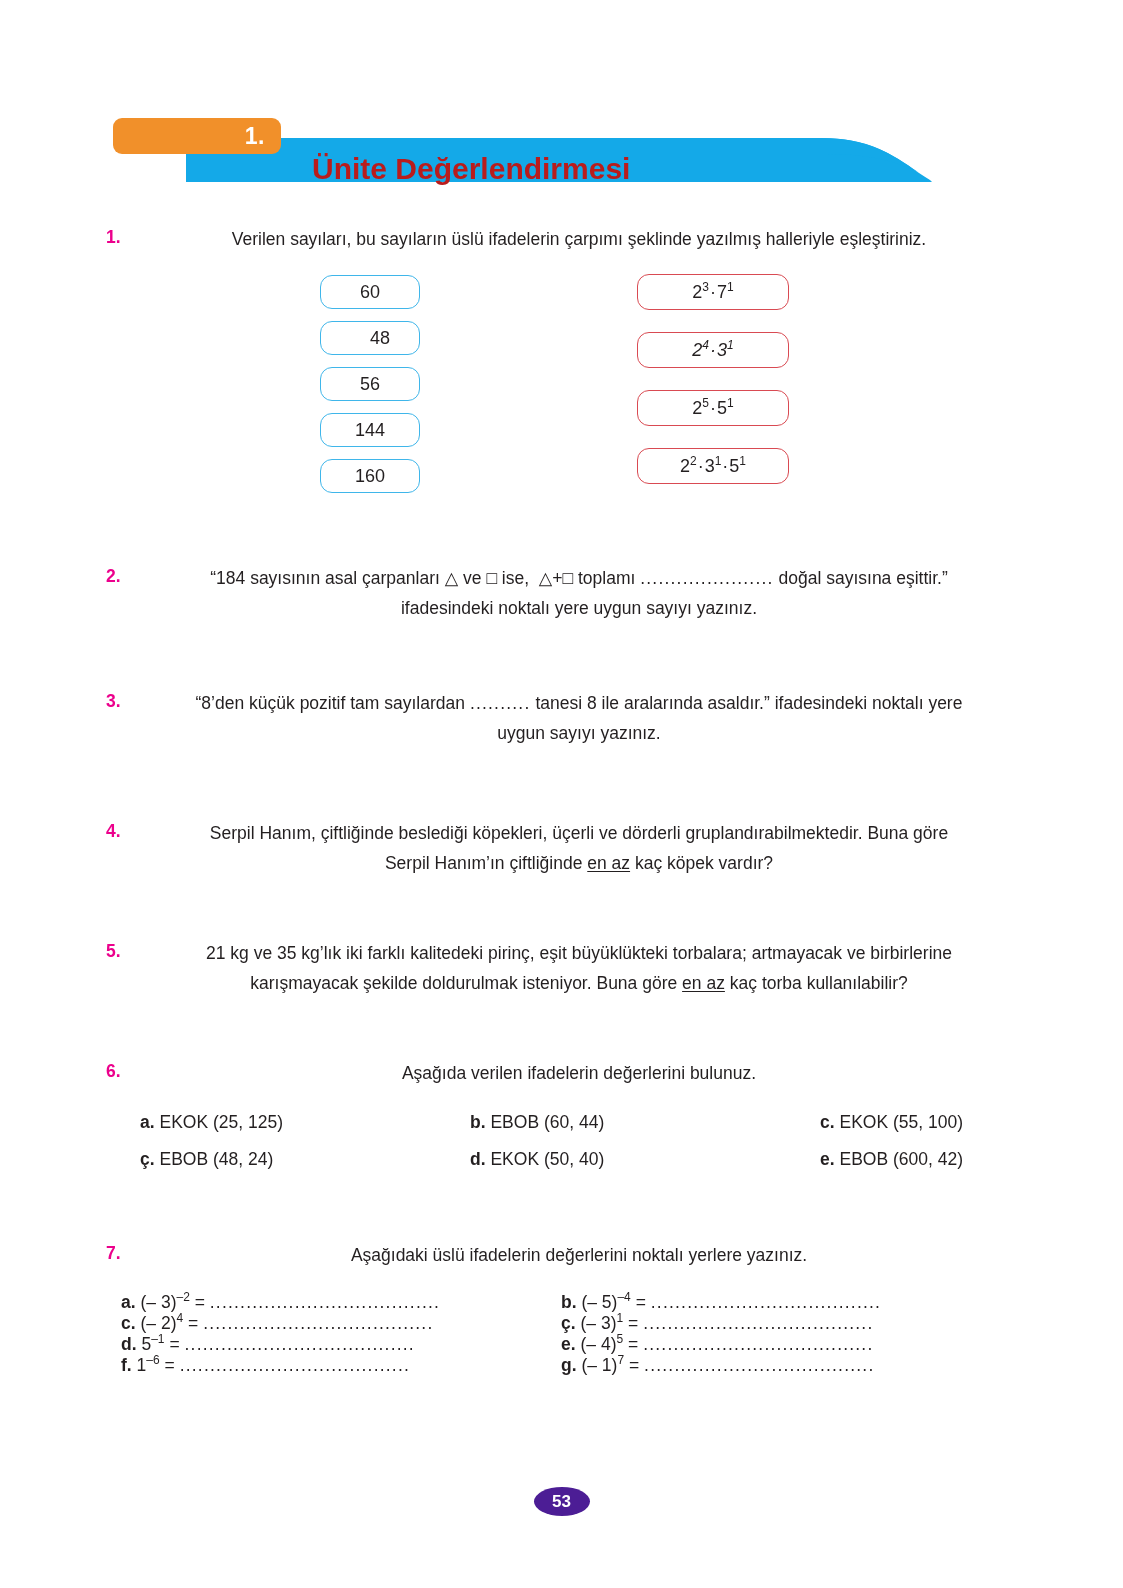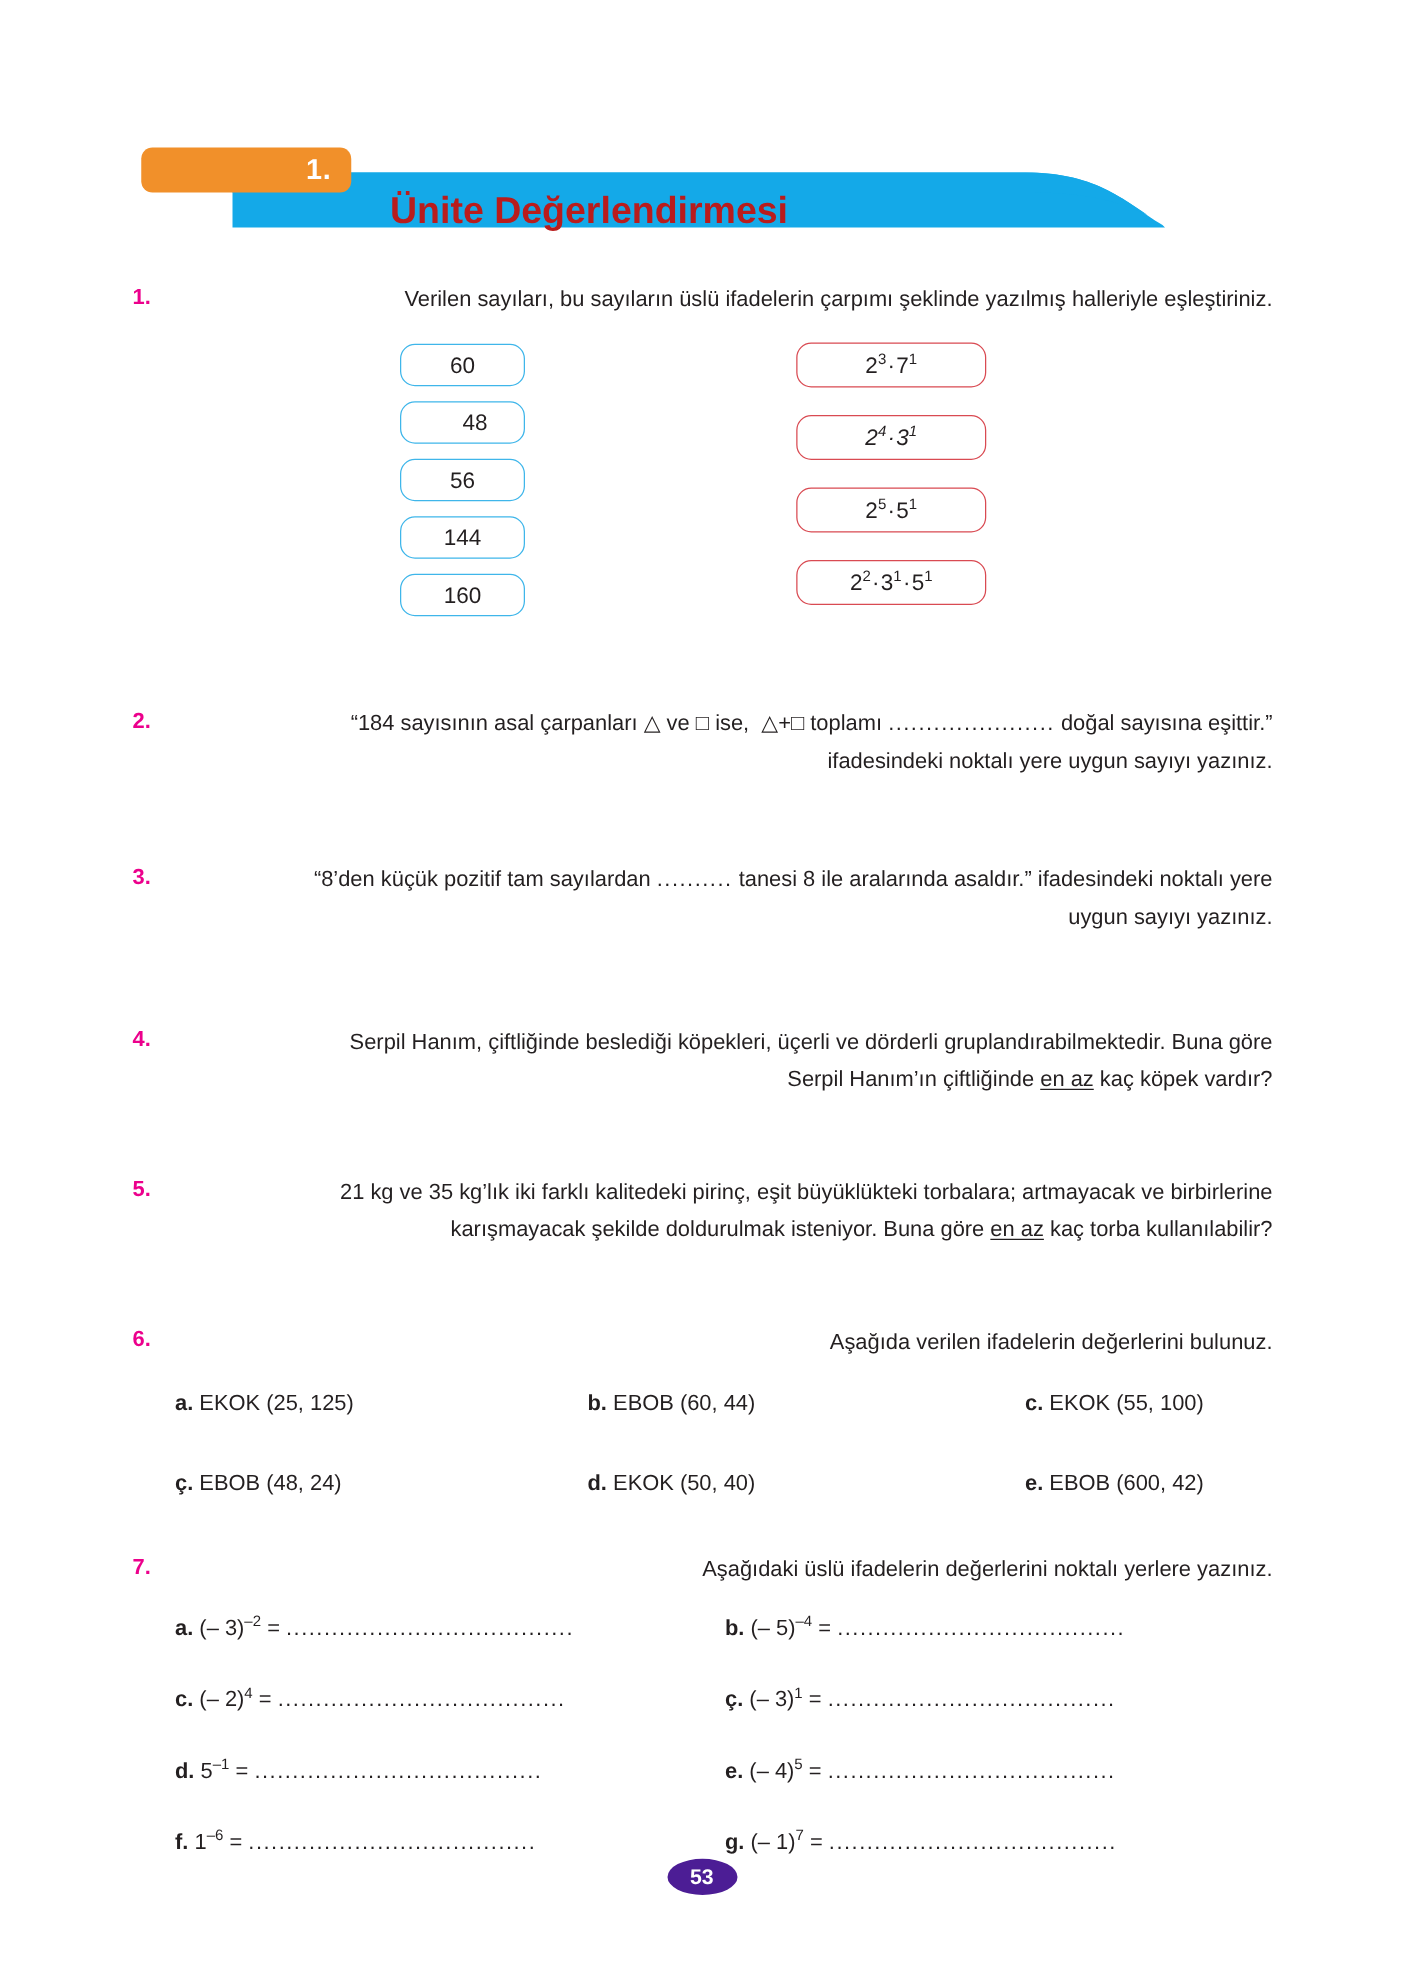--- a/index.html
+++ b/index.html
@@ -64,21 +64,21 @@
     font-size: 17.5px;
     line-height: 26px;
   }
   .q-body {
     margin-left: 34px;
     font-size: 17.5px;
     line-height: 30px;
     text-align: justify;
     text-justify: inter-word;
   }
-  .q-body.nojust { text-align: right; }
+  .q-body.nojust { text-align: center; }
   u.thin { text-decoration: underline; text-underline-offset: 2px; }
 
   
   .match-area { position: absolute; left: 0; top: 0; width: 1007px; }
   .chip {
     position: absolute;
     display: flex;
     align-items: center;
     justify-content: center;
     background: #ffffff;
@@ -89,31 +89,30 @@
   .chip-blue { border: 1.6px solid #3FB6EA; width: 100px; height: 34px; left: 320px; }
   .chip-red  { border: 1.6px solid #D94A52; width: 152px; height: 36px; left: 637px; }
   .chip sup { font-size: 12px; vertical-align: super; line-height: 0; }
   .dotsep { padding: 0 1px; }
 
   
   .grid6 {
     margin-left: 34px;
     display: grid;
     grid-template-columns: 330px 350px auto;
-    row-gap: 43px;
+    row-gap: 16px;
     font-size: 17.5px;
   }
   .grid6 .cell b { font-weight: bold; }
 
   
   .grid7 {
-    margin-left: 34px;
+    margin-left: 15px;
     display: grid;
     grid-template-columns: 440px auto;
-    row-gap: 36px;
     font-size: 17.5px;
   }
   .expr sup { font-size: 12px; vertical-align: super; line-height: 0; }
   .dots { letter-spacing: 1.2px; }
 
   
   .page-badge {
     position: absolute;
     left: 50%;
     transform: translateX(-50%);

